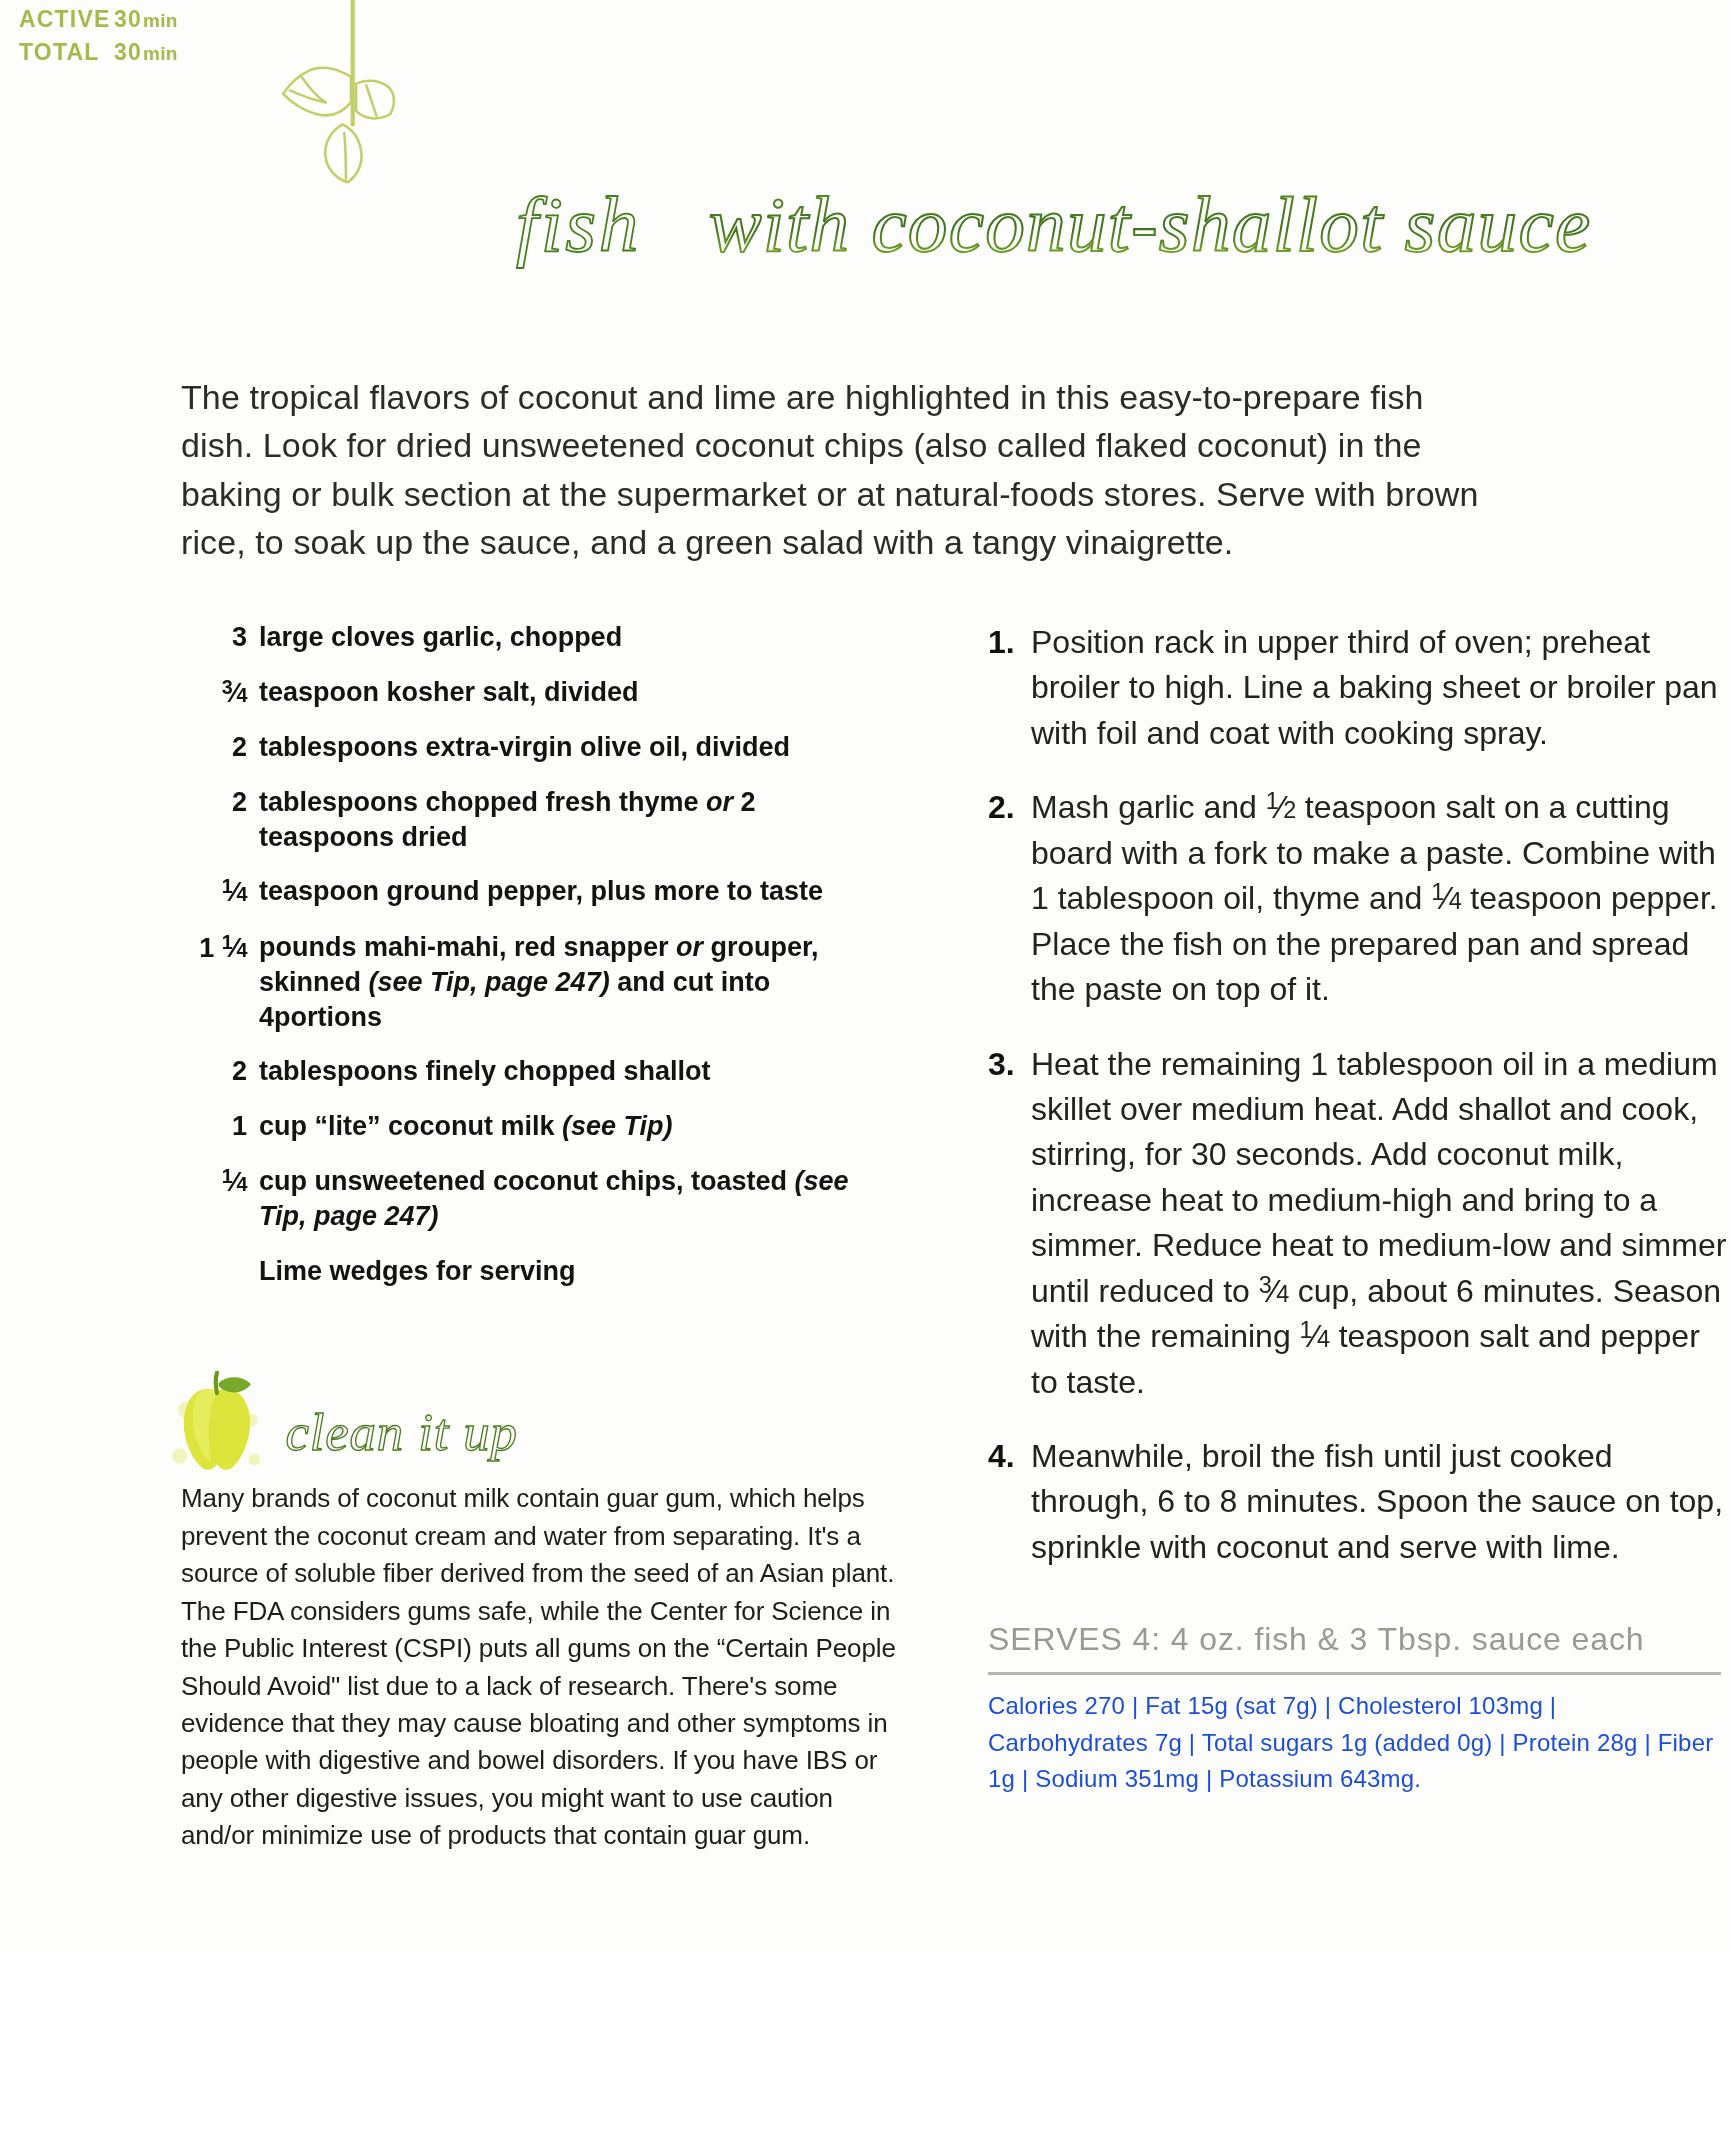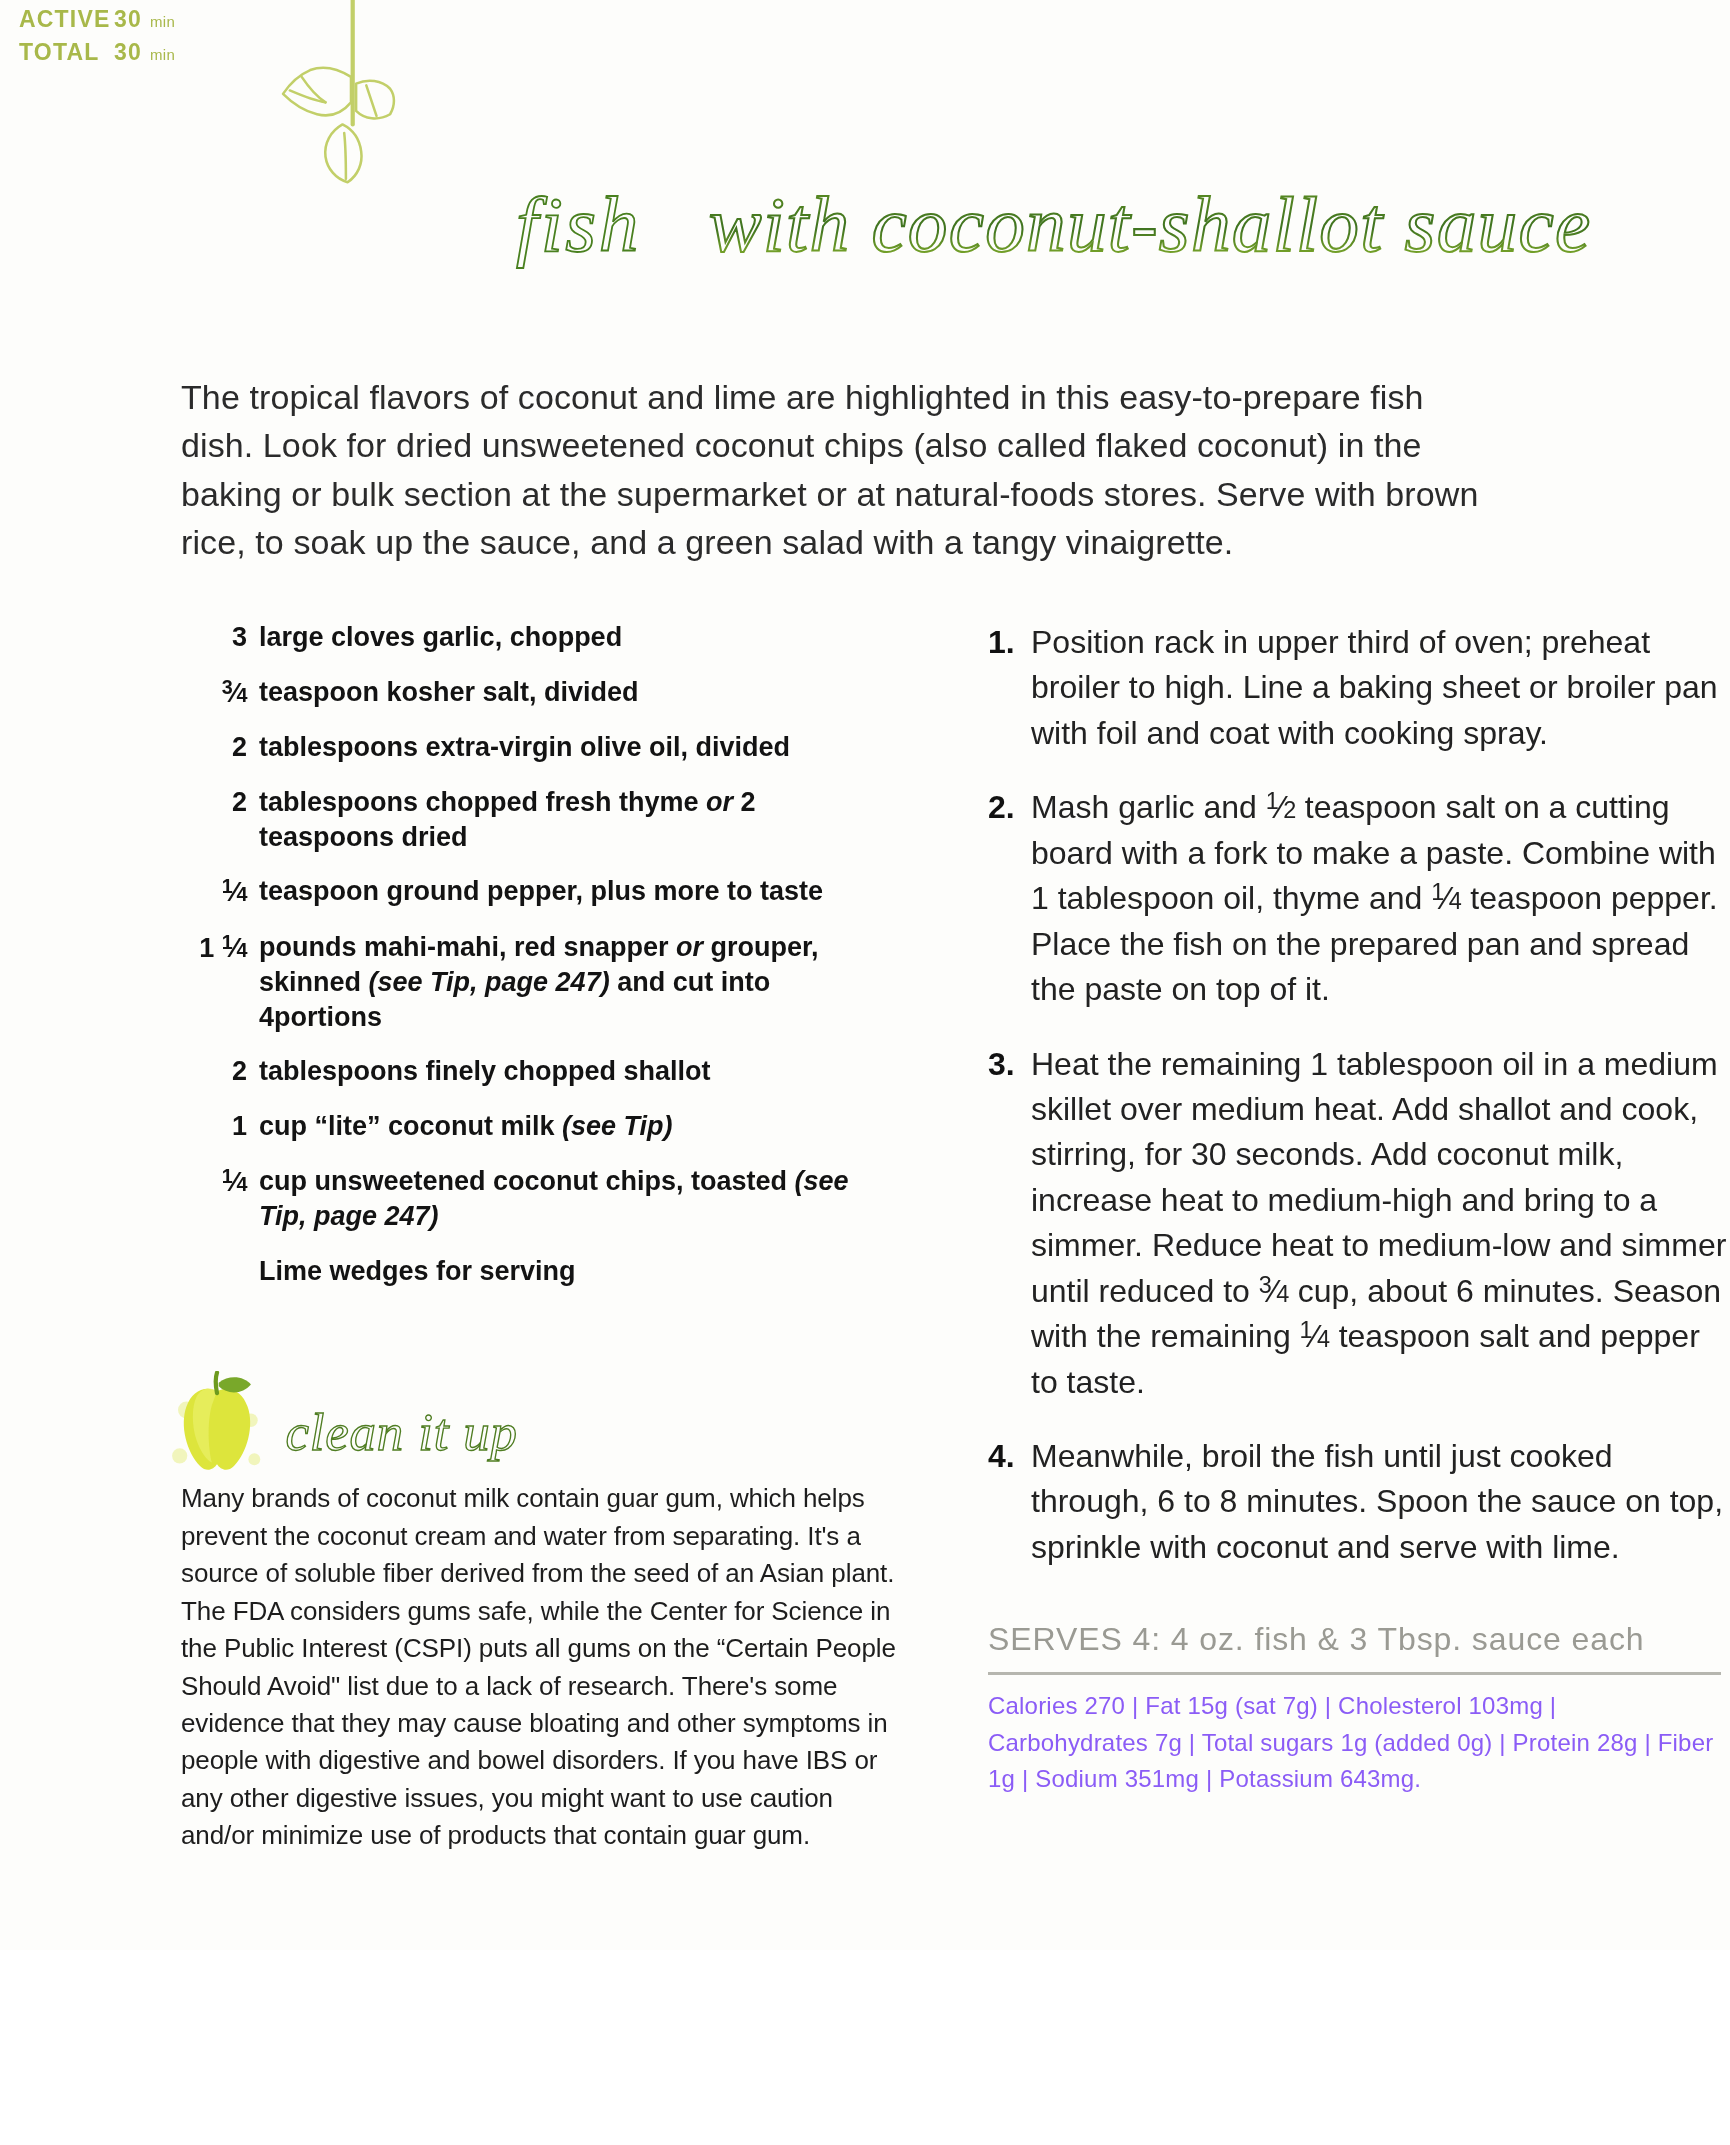--- a/index.html
+++ b/index.html
@@ -33,24 +33,24 @@
     font-weight: 700;
   }
   .meta-label {
     width: 95px;
     flex: 0 0 95px;
   }
   .meta-value {
     font-weight: 700;
   }
   .meta-value .unit {
-    font-size: 15px;
-    font-weight: 400;
+    font-size: 19px;
+    font-weight: 700;
     letter-spacing: 0.3px;
-    margin-left: 8px;
+    margin-left: 1px;
   }
 
   
   .sprig {
     position: absolute;
     left: 249px;
     top: -5.1px;
     width: 170px;
     height: 196px;
     opacity: .82;
@@ -186,21 +186,21 @@
   .nutri-rule {
     margin: 13.6px 0 13.6px 0;
     height: 2.6px;
     width: 733px;
     background: #9e9e96;
     opacity: .75;
   }
   .nutrition {
     font-size: 24px;
     line-height: 1.52;
-    color: #8b5cf6;
+    color: #1d4ed8;
     width: 733px;
     letter-spacing: 0.2px;
   }
 
   
   .footer {
     position: absolute;
     left: 182px;
     top: 2072px;
     font-size: 21px;

